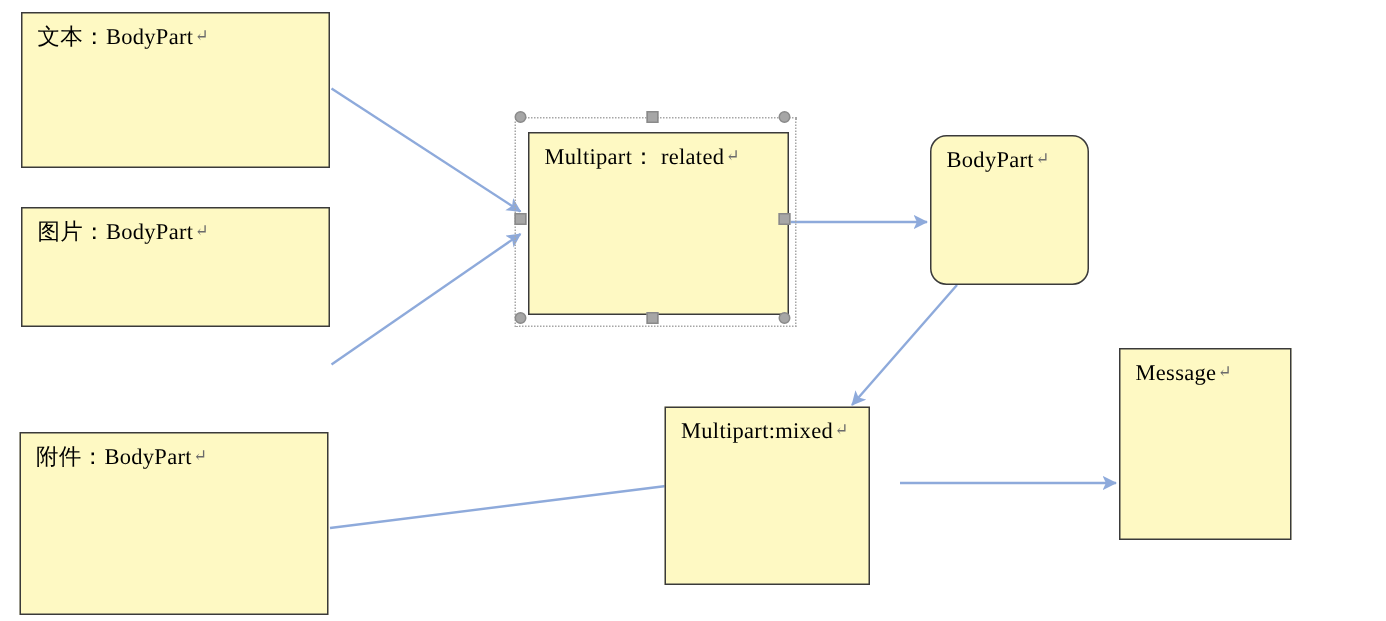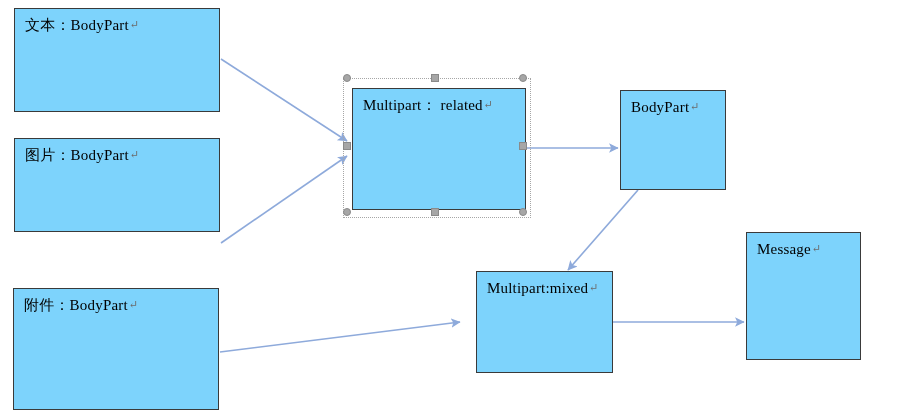--- a/index.html
+++ b/index.html
@@ -10,21 +10,21 @@
   #canvas {
     position: relative;
     width: 924px;
     height: 414px;
     background: #ffffff;
     overflow: hidden;
     font-family: "Liberation Serif", "DejaVu Serif", serif;
   }
   .box {
     position: absolute;
-    background: #7dd3fc;
+    background: #fef9c3;
     border: 1px solid #3a3a3a;
     box-sizing: border-box;
   }
   
   .box .box-label {
     position: absolute;
     left: 10px;
     top: 7px;
     font-size: 15px;
     line-height: 1.2;
@@ -83,33 +83,33 @@
         <line x1="638" y1="190" x2="568" y2="270" stroke="#8eaadb" stroke-width="1.6" marker-end="url(#arrowhead)"></line>
         <line x1="220" y1="352" x2="460" y2="322" stroke="#8eaadb" stroke-width="1.6" marker-end="url(#arrowhead)"></line>
         <line x1="600" y1="322" x2="744" y2="322" stroke="#8eaadb" stroke-width="1.6" marker-end="url(#arrowhead)"></line>
       </g>
   </svg>
 
   <div id="node-layer">
       <div class="box" style="left: 14px; top: 8px; width: 206px; height: 104px; border-color: rgb(58, 58, 58);">
         <div class="box-label">文本：BodyPart<span class="pilcrow">↵</span></div>
       </div>
-      <div class="box" style="left: 14px; top: 138px; width: 206px; height: 94px; border-color: rgb(58, 58, 58); text-decoration: underline;">
+      <div class="box" style="left: 14px; top: 138px; width: 206px; height: 80px; border-color: rgb(58, 58, 58); text-decoration: underline;">
         <div class="box-label">图片：BodyPart<span class="pilcrow">↵</span></div>
       </div>
       <div class="box" style="left: 13px; top: 288px; width: 206px; height: 122px; border-color: rgb(58, 58, 58);">
         <div class="box-label">附件：BodyPart<span class="pilcrow">↵</span></div>
       </div>
       <div class="box" style="left: 352px; top: 88px; width: 174px; height: 122px; border-color: rgb(58, 58, 58); text-align: right;">
         <div class="box-label">Multipart： related<span class="pilcrow">↵</span></div>
       </div>
-      <div class="box" style="left: 620px; top: 90px; width: 106px; height: 100px; border-color: rgb(58, 58, 58);">
+      <div class="box" style="left: 620px; top: 90px; width: 106px; height: 100px; border-color: rgb(58, 58, 58); border-radius: 11px;">
         <div class="box-label">BodyPart<span class="pilcrow">↵</span></div>
       </div>
-      <div class="box" style="left: 476px; top: 271px; width: 137px; height: 102px; border-color: rgb(58, 58, 58);">
+      <div class="box" style="left: 443px; top: 271px; width: 137px; height: 119px; border-color: rgb(58, 58, 58);">
         <div class="box-label">Multipart:mixed<span class="pilcrow">↵</span></div>
       </div>
       <div class="box" style="left: 746px; top: 232px; width: 115px; height: 128px; border-color: rgb(58, 58, 58);">
         <div class="box-label">Message<span class="pilcrow">↵</span></div>
       </div>
     </div>
   <div id="selection-layer">
       <div class="selection-frame" style="left: 343px; top: 78px; width: 188px; height: 140px;"></div>
       <div class="handle round" style="left: 343px; top: 74px; background: rgb(166, 166, 166);"></div>
       <div class="handle" style="left: 431px; top: 74px; background: rgb(166, 166, 166);"></div>

